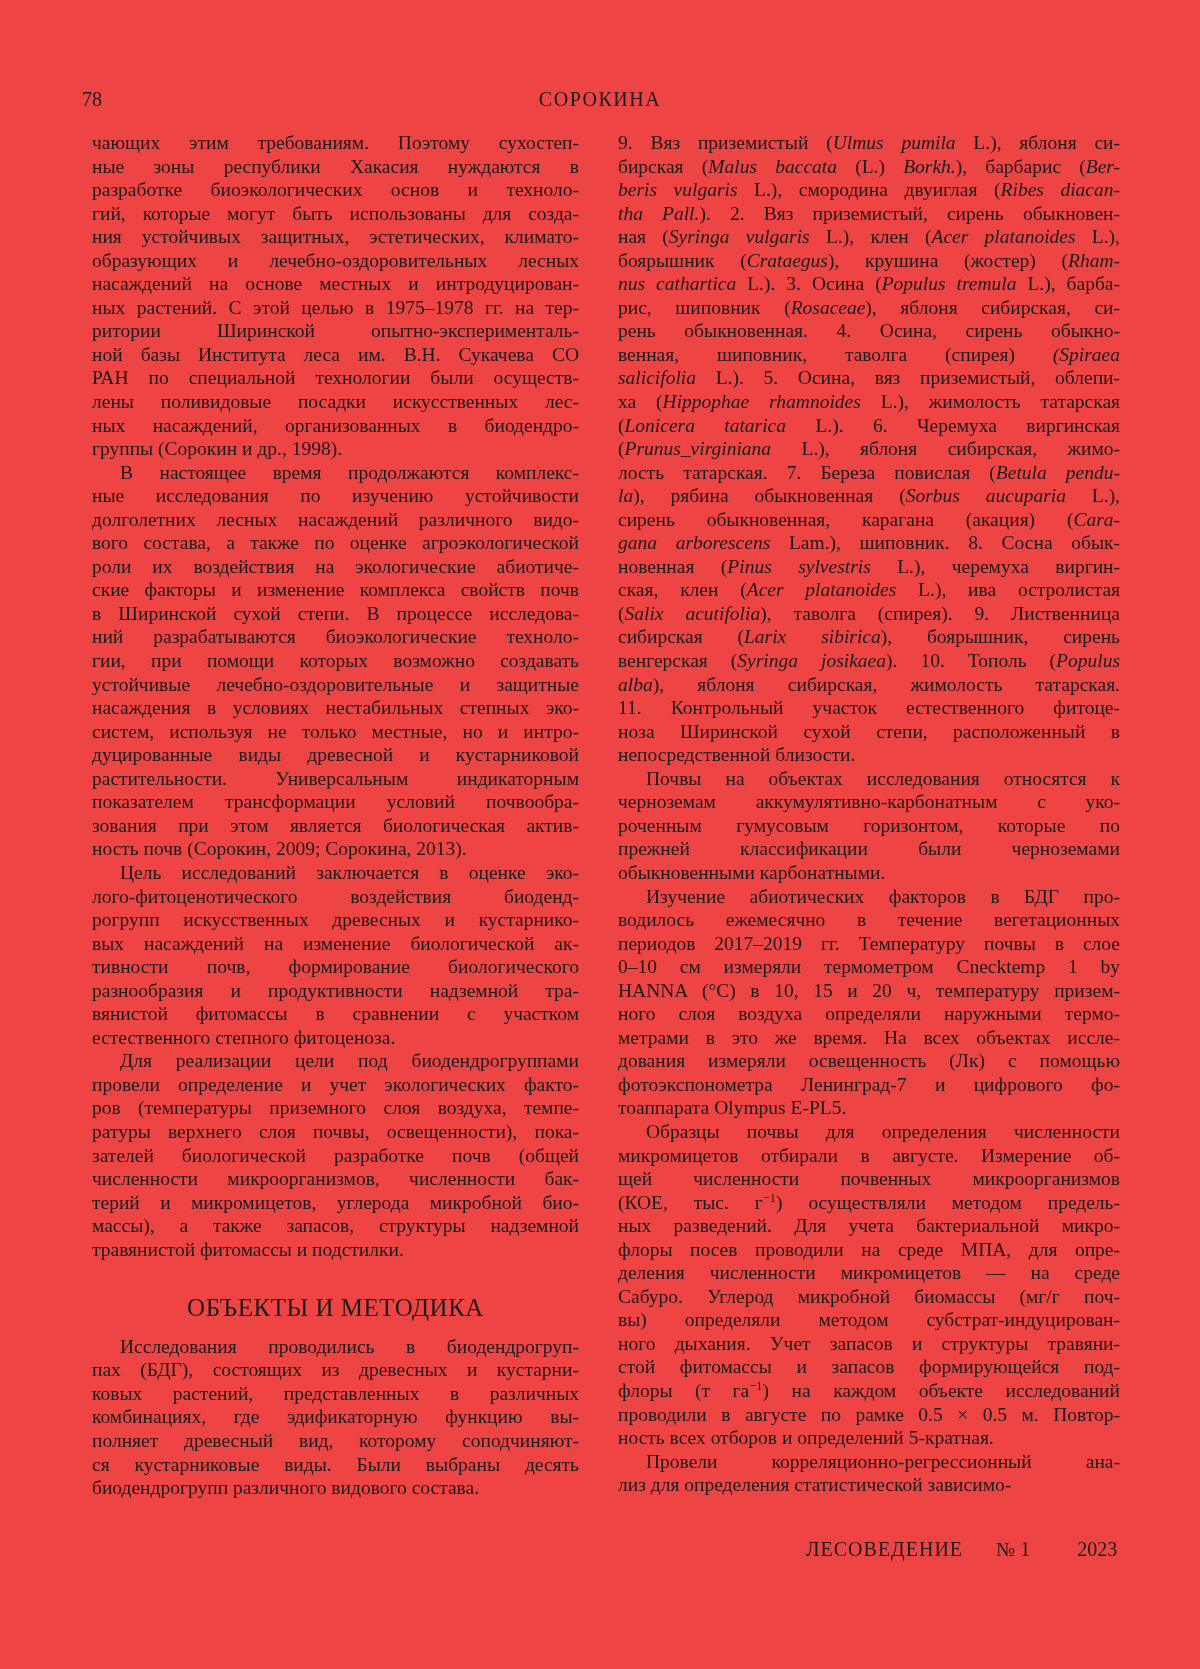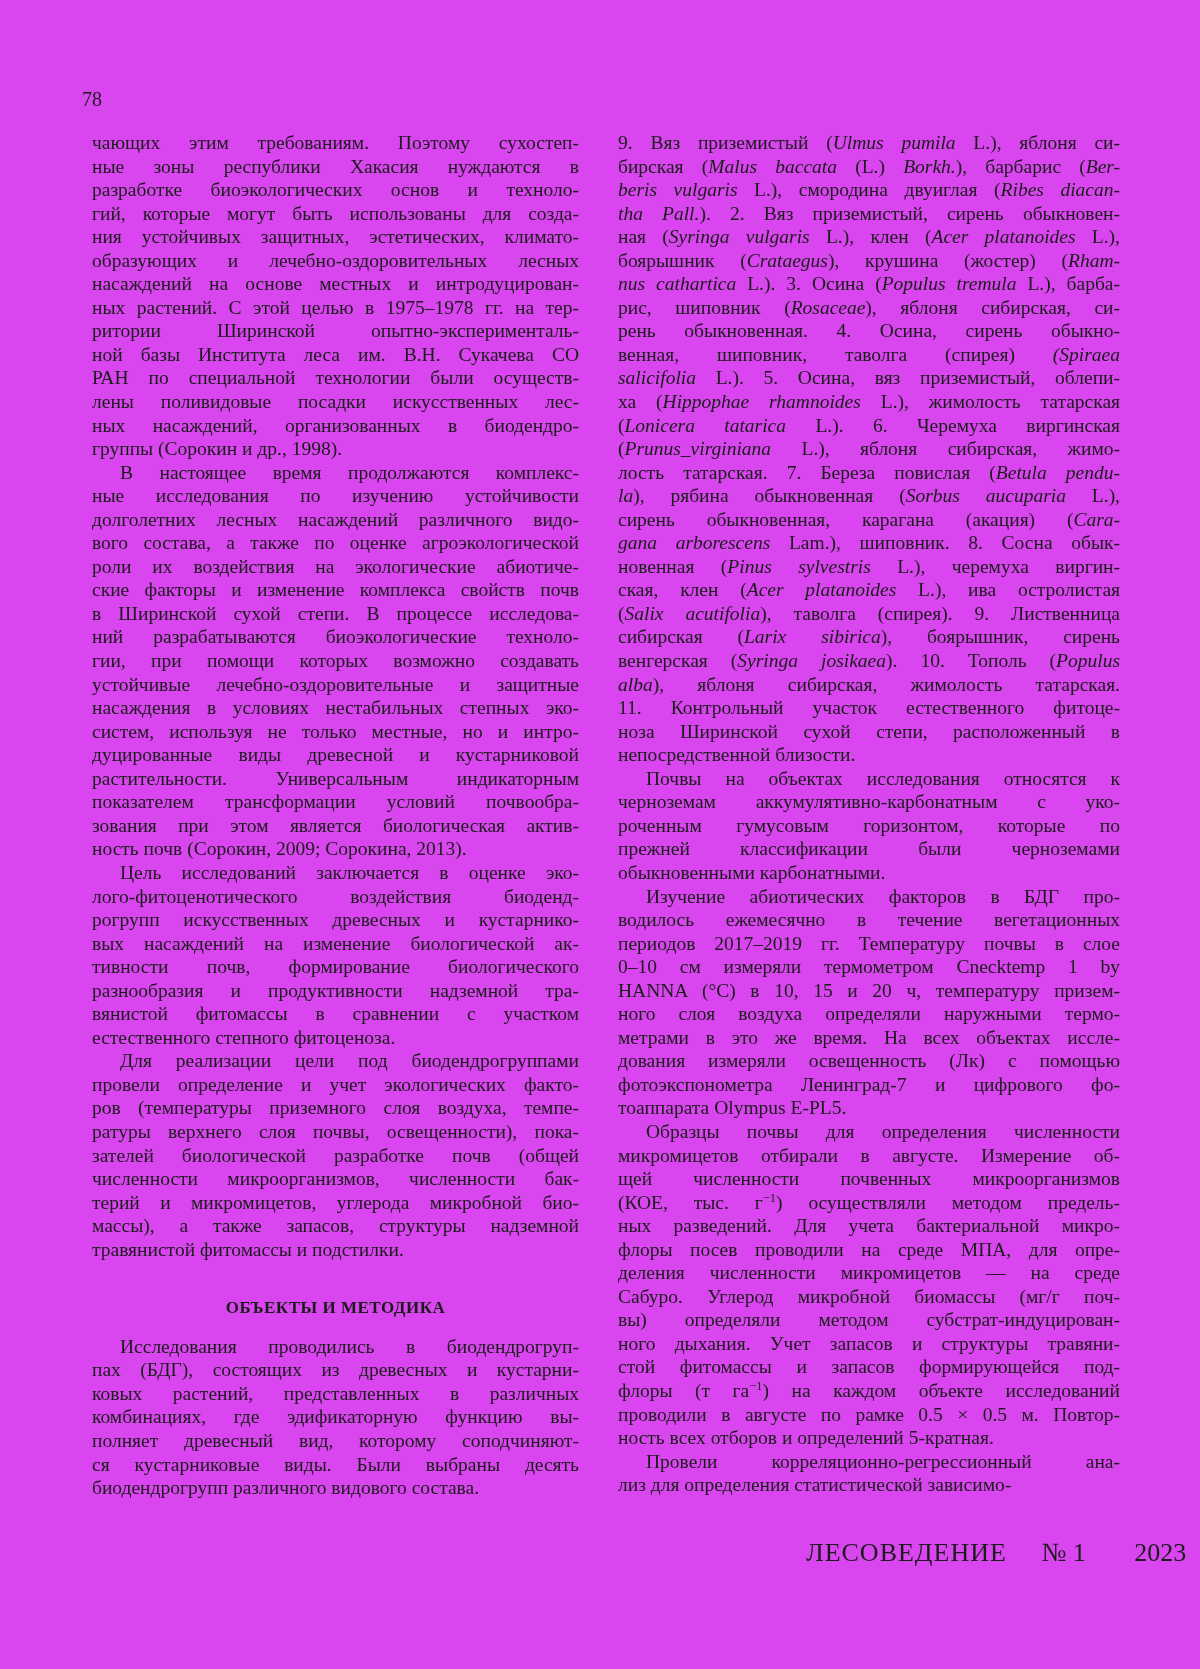--- a/index.html
+++ b/index.html
@@ -3,21 +3,21 @@
 <meta charset="utf-8">
 <style>
   html, body { margin: 0; padding: 0; }
   body {
     width: 1200px; height: 1669px;
     background: #ffffff;
     font-family: "Liberation Serif", "DejaVu Serif", serif;
     color: #1c1c1c;
     -webkit-font-smoothing: antialiased;
   }
-  .page { position: relative; width: 1200px; height: 1669px; overflow: hidden; background: #d946ef; }
+  .page { position: relative; width: 1200px; height: 1669px; overflow: hidden; background: #ef4444; }
 
   .running-header { position: absolute; top: 88px; left: 0; width: 1200px; height: 26px; font-size: 20px; }
   .page-number { position: absolute; left: 82px; top: 0; }
   .running-title { position: absolute; left: 0; width: 1200px; text-align: center; letter-spacing: 1.5px; }
 
   .columns {
     position: absolute; top: 131px; left: 92px;
     width: 1028px;
     display: flex;
   }
@@ -35,40 +35,40 @@
   .line.last { text-align-last: left; }
   .para.indent .line:first-child { text-indent: 28px; }
 
   .line i { }
   .line sup { font-size: 0.64em; line-height: 0; vertical-align: super; letter-spacing: 0; }
 
   .section-heading {
     text-align: center;
     text-align-last: center;
     margin: 35px 0 15px 0;
-    font-size: 17px;
+    font-size: 25px;
     letter-spacing: 0.5px;
     white-space: nowrap;
-    font-weight: bold;
   }
 
   .journal-footer {
     position: absolute; top: 1538px; left: 806px;
-    font-size: 26px; white-space: nowrap;
+    font-size: 20px; white-space: nowrap;
   }
   .journal-footer .jf-title { margin-right: 28px; letter-spacing: 1px; }
   .journal-footer .jf-issue { margin-right: 42px; }
 </style>
 </head>
 <body>
 
 <div class="page">
 
   <div class="running-header">
     <span class="page-number">78</span>
+    <span class="running-title">СОРОКИНА</span>
   </div>
 
   <div class="columns">
     <div class="col col-left">
         <div class="para">
           <div class="line"><span>чающих этим требованиям. Поэтому сухостеп-</span></div>
           <div class="line"><span>ные зоны республики Хакасия нуждаются в</span></div>
           <div class="line"><span>разработке биоэкологических основ и техноло-</span></div>
           <div class="line"><span>гий, которые могут быть использованы для созда-</span></div>
           <div class="line"><span>ния устойчивых защитных, эстетических, климато-</span></div>

